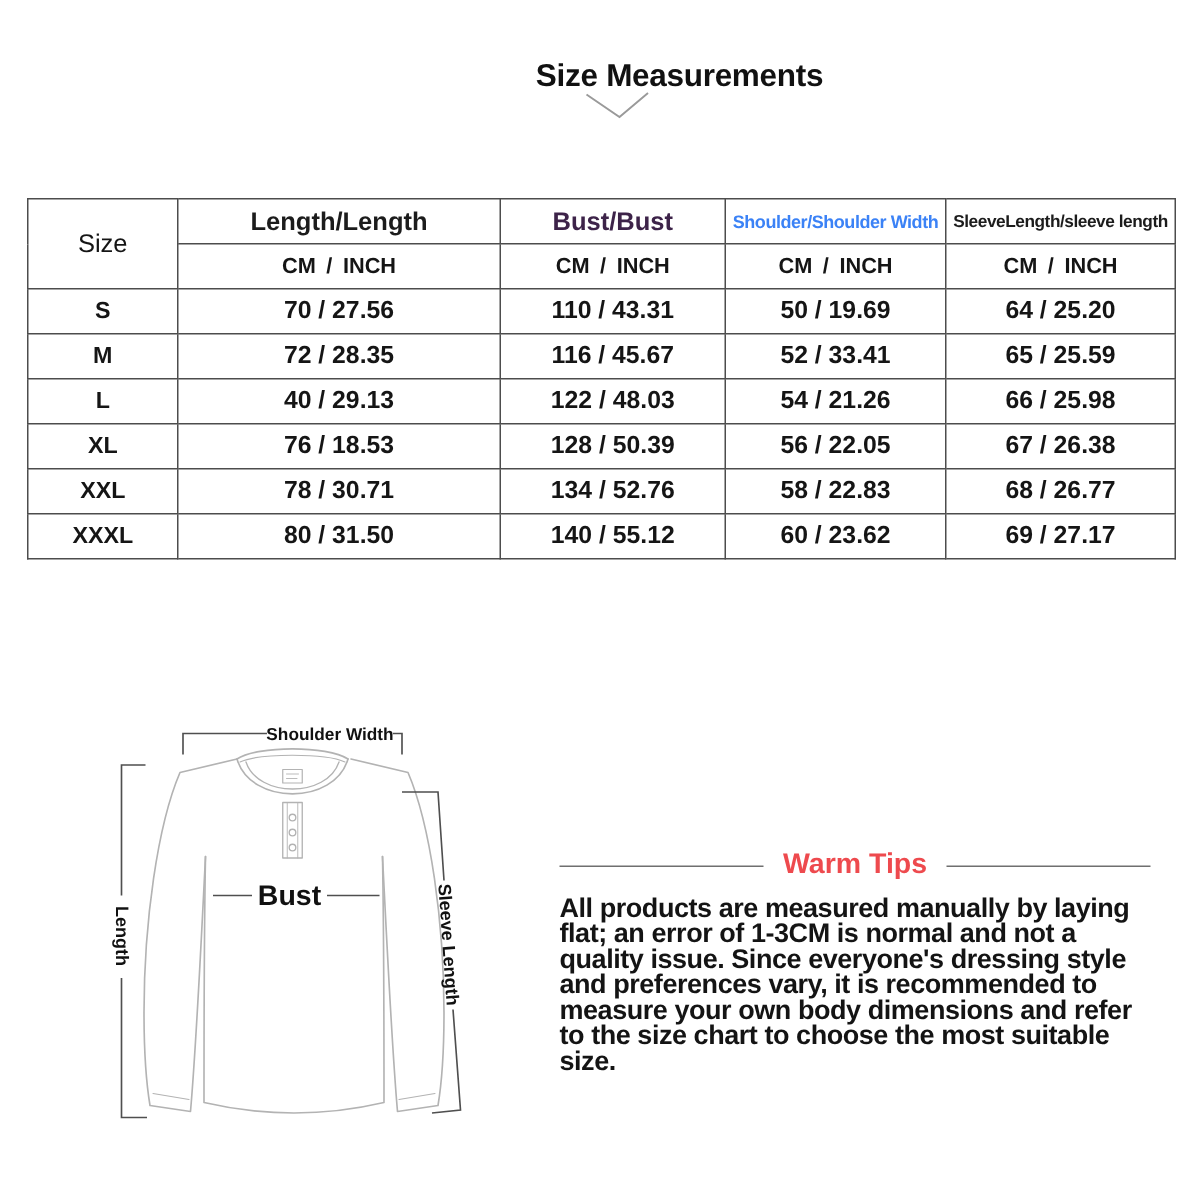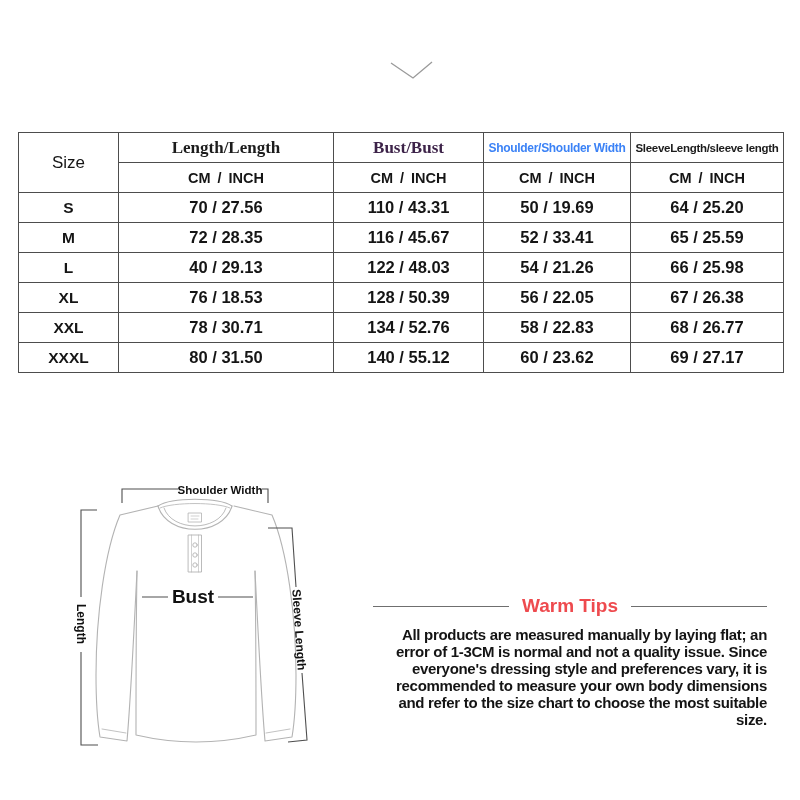--- a/index.html
+++ b/index.html
@@ -18,44 +18,45 @@
   table.size-table {
     position:absolute; left:18px; top:132px; width:765px;
     border-collapse:collapse; table-layout:fixed; background:#fff;
   }
   table.size-table td, table.size-table th {
     border:1px solid #4d4d4d; text-align:center; vertical-align:middle;
     overflow:hidden; white-space:nowrap;
   }
   table.size-table tr { height:30px; }
   .corner-h   { font-size:17px; font-weight:normal; }
-  .h-main     { font-size:17px; font-weight:bold; color:#1c1c1c;font-family:Liberation Serif, serif; }
+  .h-main     { font-size:17px; font-weight:bold; color:#1c1c1c; }
   .h-small    { font-size:12px; font-weight:bold; letter-spacing:-0.3px; color:#3b82f6; }
   .h-smaller  { font-size:11.5px; font-weight:bold; letter-spacing:-0.3px; color:#1c1c1c;margin-left:40px; }
   .unit-cell  { font-size:14.5px; font-weight:600; word-spacing:3px; }
   .size-cell  { font-size:15.5px; font-weight:bold; }
   .data-cell  { font-size:16.5px; font-weight:600; }
   
   .diagram { position:absolute; left:55px; top:475px; }
   .diagram text { font-family:"Liberation Sans", sans-serif; fill:#111; }
   
-  .warm-tips { position:absolute; left:373px; top:565px; width:394px;margin-top:29px; }
+  .warm-tips { position:absolute; left:373px; top:565px; width:394px; }
   .wt-head { display:flex; align-items:center; gap:13px; height:24px; }
   .wt-line { flex:1; height:1px; background:#6f6f6f; }
   .wt-title { font-size:19px; font-weight:bold; white-space:nowrap; }
   .wt-body {
-    margin-top:8px; font-size:15px; font-weight:bold; line-height:17px;
-    letter-spacing:-0.3px; color:#141414; text-align:right;
+    margin-top:8px; font-size:18px; font-weight:bold; line-height:17px;
+    letter-spacing:-0.3px; color:#141414; text-align:left;
   }
 </style>
 </head>
 <body>
 
 <div class="page">
 
+  <div class="title">Size Measurements</div>
   <svg class="chevron" width="46" height="22" viewBox="0 0 46 22">
     <polyline points="2,4 24,19 43,3" fill="none" stroke="#9a9a9a" stroke-width="1.3"></polyline>
   </svg>
 
   <table class="size-table">
     <colgroup>
       <col style="width:100px">
         <col style="width:215px">
         <col style="width:150px">
       <col style="width:147px">

